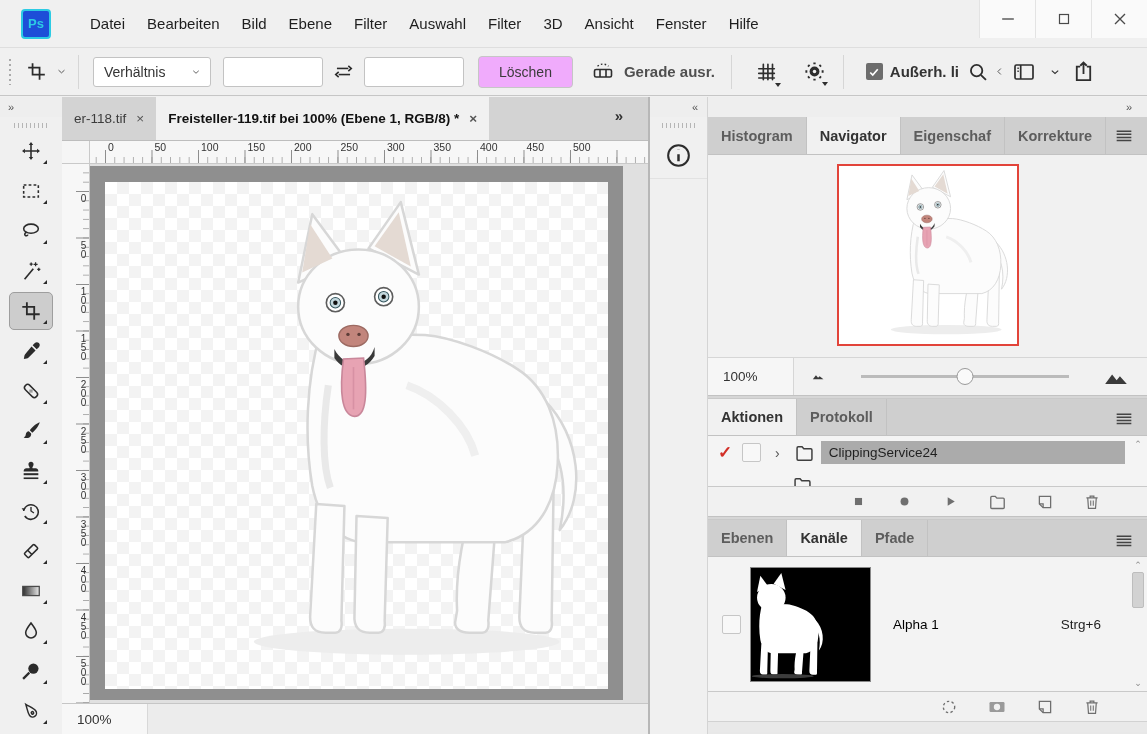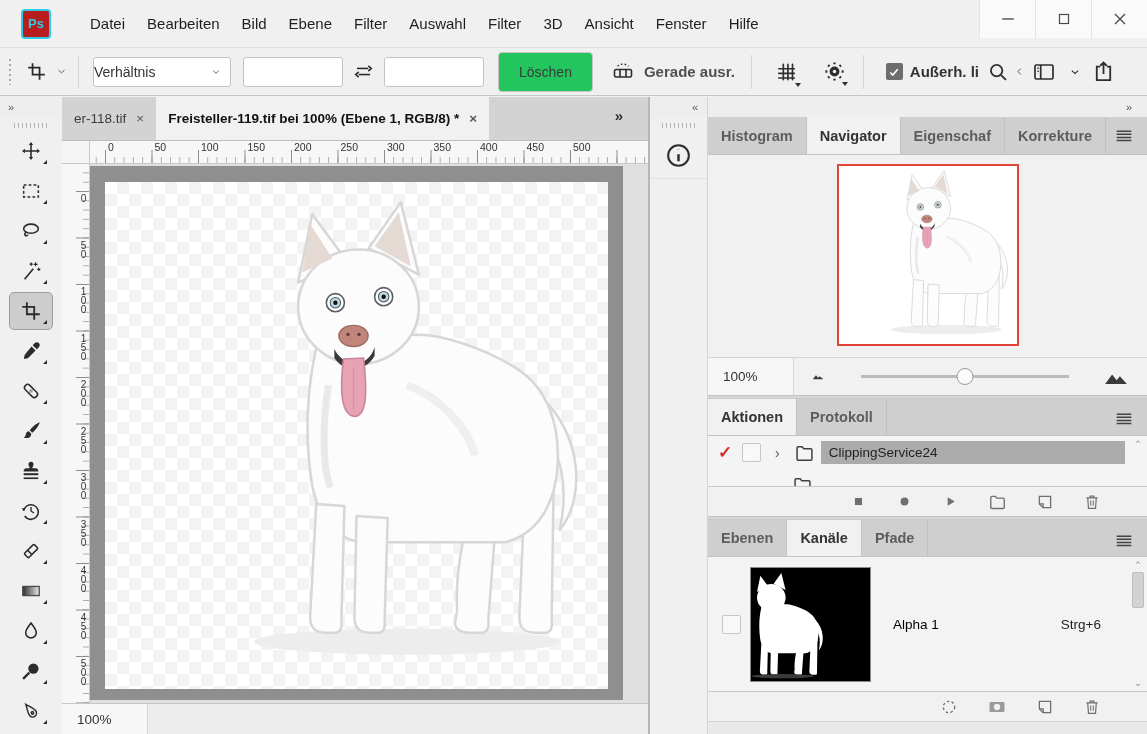--- a/index.html
+++ b/index.html
@@ -7,37 +7,37 @@
     width:1147px;height:734px;position:relative;overflow:hidden;
     font-family:"Liberation Sans", sans-serif;
     background:#f0f0f0;color:#222;
     outline:1px solid #9a9a9a;
   }
   svg.ic{display:block;}
   .ic use{stroke:currentColor;}
   
   .menubar{position:absolute;left:0;top:0;right:0;height:47px;display:flex;align-items:center;background:#f0f0f0;}
   .pslogo{width:26px;height:26px;margin-left:21px;border:2px solid #2ccbe4;border-radius:4px;
-    background:#b91c1c;color:#2ccbe4;font-weight:bold;font-size:13px;display:flex;align-items:center;justify-content:center;}
+    background:#1d4ed8;color:#2ccbe4;font-weight:bold;font-size:13px;display:flex;align-items:center;justify-content:center;}
   .menu{display:flex;margin-left:28px;}
   .menu .mi{padding:6px 11px;font-size:15px;color:#1e1e1e;cursor:default;}
   .winctl{position:absolute;right:0;top:0;height:38px;display:flex;}
   .winctl .wb{width:55px;height:38px;display:flex;align-items:center;justify-content:center;background:#fafafa;border-left:1px solid #e3e3e3;color:#4a4a4a;}
   
   .optionsbar{position:absolute;left:0;top:47px;right:0;height:49px;background:#f0f0f0;
     border-top:1px solid #dedede;border-bottom:1px solid #c6c6c6;display:flex;align-items:center;box-sizing:border-box;}
   .vgrip{width:5px;height:26px;margin:0 8px 0 7px;background:repeating-linear-gradient(#aaa 0 2px,transparent 2px 5px);background-size:2px 100%;background-repeat:no-repeat;background-position:center;}
   .osep{width:1px;height:34px;background:#d6d6d6;margin:0 10px;}
   .optionsbar .tool-preview{display:flex;align-items:center;color:#2b2b2b;margin-left:6px;}
   .chev{color:#555;}
   .field{height:30px;background:#fff;border:1px solid #c3c3c3;border-radius:3px;box-sizing:border-box;}
-  .ratio{width:138px;display:flex;align-items:center;justify-content:space-between;padding:0 8px 0 0;font-size:14px;color:#333;margin-left:4px;}
+  .ratio{width:118px;display:flex;align-items:center;justify-content:space-between;padding:0 8px 0 10px;font-size:14px;color:#333;margin-left:4px;}
   .num{width:100px;margin:0 0 0 12px;}
   .swap{margin:0 10px;color:#2b2b2b;}
-  .btn{height:40px;background:#22c55e;border:1px solid #c6c6c6;border-radius:4px;display:flex;align-items:center;justify-content:center;
+  .btn{height:32px;background:#f0abfc;border:1px solid #c6c6c6;border-radius:4px;display:flex;align-items:center;justify-content:center;
     font-size:14px;color:#3a3a3a;padding:0 20px;margin-left:14px;}
   .olabel{font-size:15px;color:#4f4f4f;margin-left:9px;font-weight:bold;}
   .icbtn{color:#2e2e2e;margin-left:14px;position:relative;}
   .icbtn .dcaret{position:absolute;right:-3px;bottom:-4px;border-left:3.5px solid transparent;border-right:3.5px solid transparent;border-top:4px solid #2e2e2e;}
   .chk{width:17px;height:17px;border-radius:2px;background:#6d6d6d;display:flex;align-items:center;justify-content:center;color:#fff;margin-left:12px;}
   
   .toolcol{position:absolute;left:0;top:97px;bottom:0;width:62px;background:#f0f0f0;}
   .col-hdr{height:20px;font-size:11px;color:#555;display:flex;align-items:center;padding:0 8px;letter-spacing:1px;background:#eee;}
   .hgrip{width:34px;height:5px;margin:6px auto 4px auto;background:repeating-linear-gradient(90deg,#b5b5b5 0 1.5px,transparent 1.5px 4px);}
   .tools{display:flex;flex-direction:column;align-items:center;gap:2px;}

